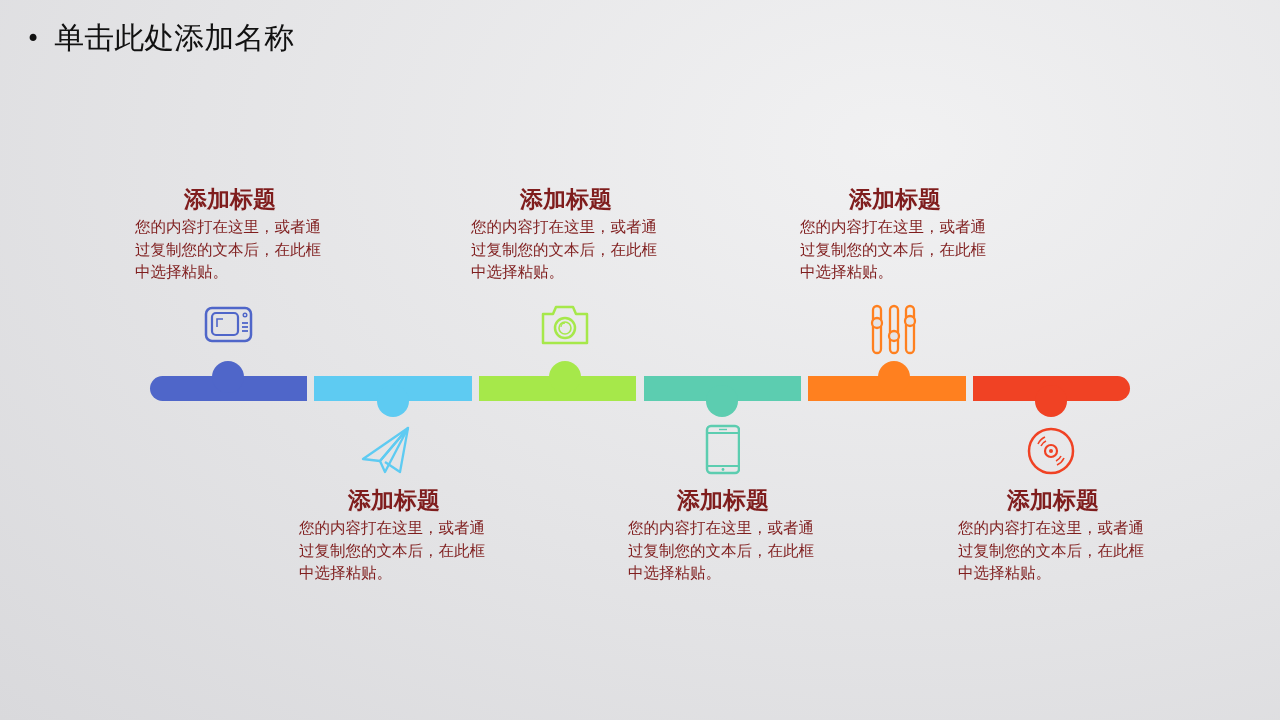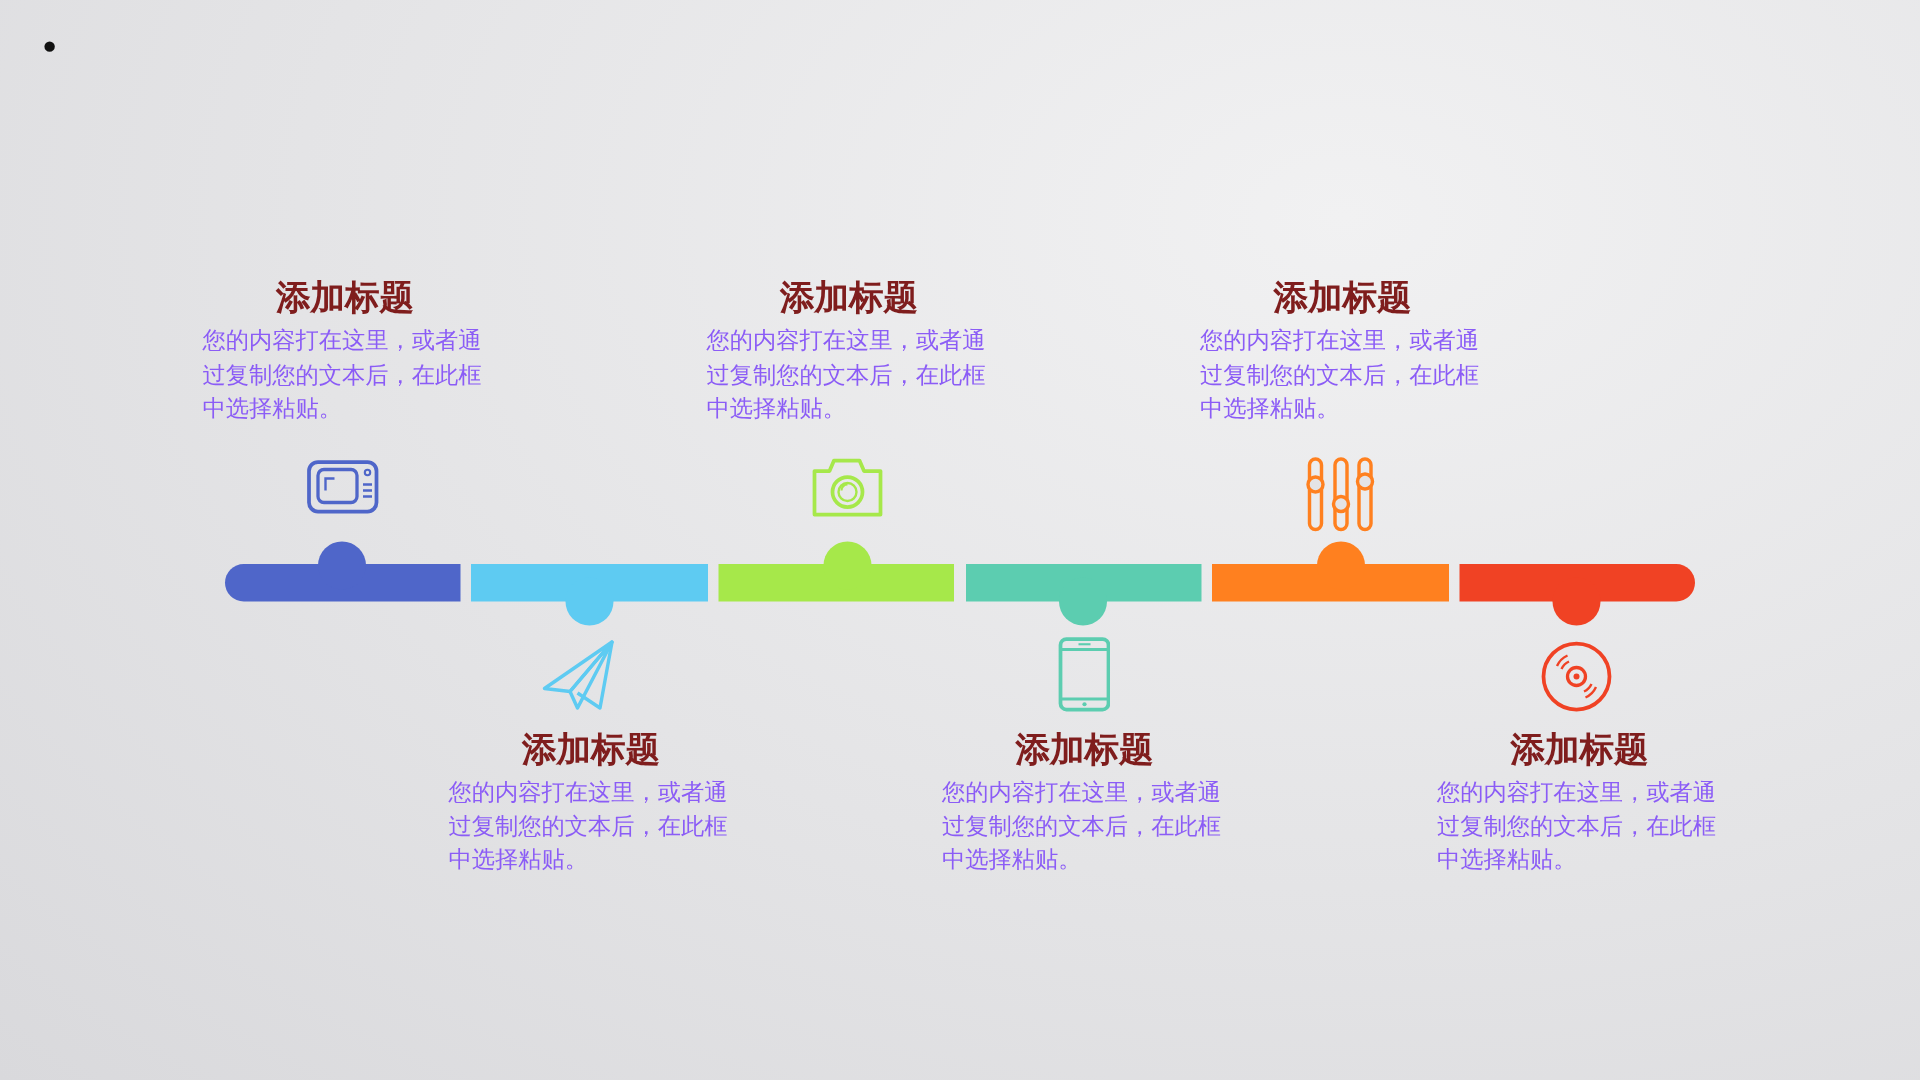--- a/index.html
+++ b/index.html
@@ -24,30 +24,31 @@
   }
   .item-text {
     position:absolute; width:200px; text-align:center;
   }
   .item-title {
     font-family: "DejaVu Serif", "Liberation Serif", serif;
     font-weight:bold; font-size:23px; color:#7f1d1d; line-height:30px;
   }
   .item-body {
     font-family: "DejaVu Serif", "Liberation Serif", serif;
-    font-size:15.5px; color:#8b5cf6; line-height:22.5px; margin-top:2px;
+    font-size:15.5px; color:#7f1d1d; line-height:22.5px; margin-top:2px;
     width:190px; margin-left:auto; margin-right:auto; text-align:left;
   }
   .icon { position:absolute; }
 </style>
 </head>
 <body>
 
 <div class="slide-title">
   <span class="bullet">•</span>
+  <span>单击此处添加名称</span>
 </div>
 
 <div>
   <div class="seg" style="left:150px;width:157px;background:#4f66c9;border-radius:12.5px 0 0 12.5px;"></div>
   <div class="bump" style="left:212px;top:361px;background:#4f66c9;"></div>
 
   <div class="seg" style="left:314px;width:158px;background:#5ecbf2;"></div>
   <div class="bump" style="left:377px;top:385px;background:#5ecbf2;"></div>
 
   <div class="seg" style="left:479px;width:157px;background:#a6e84a;"></div>

